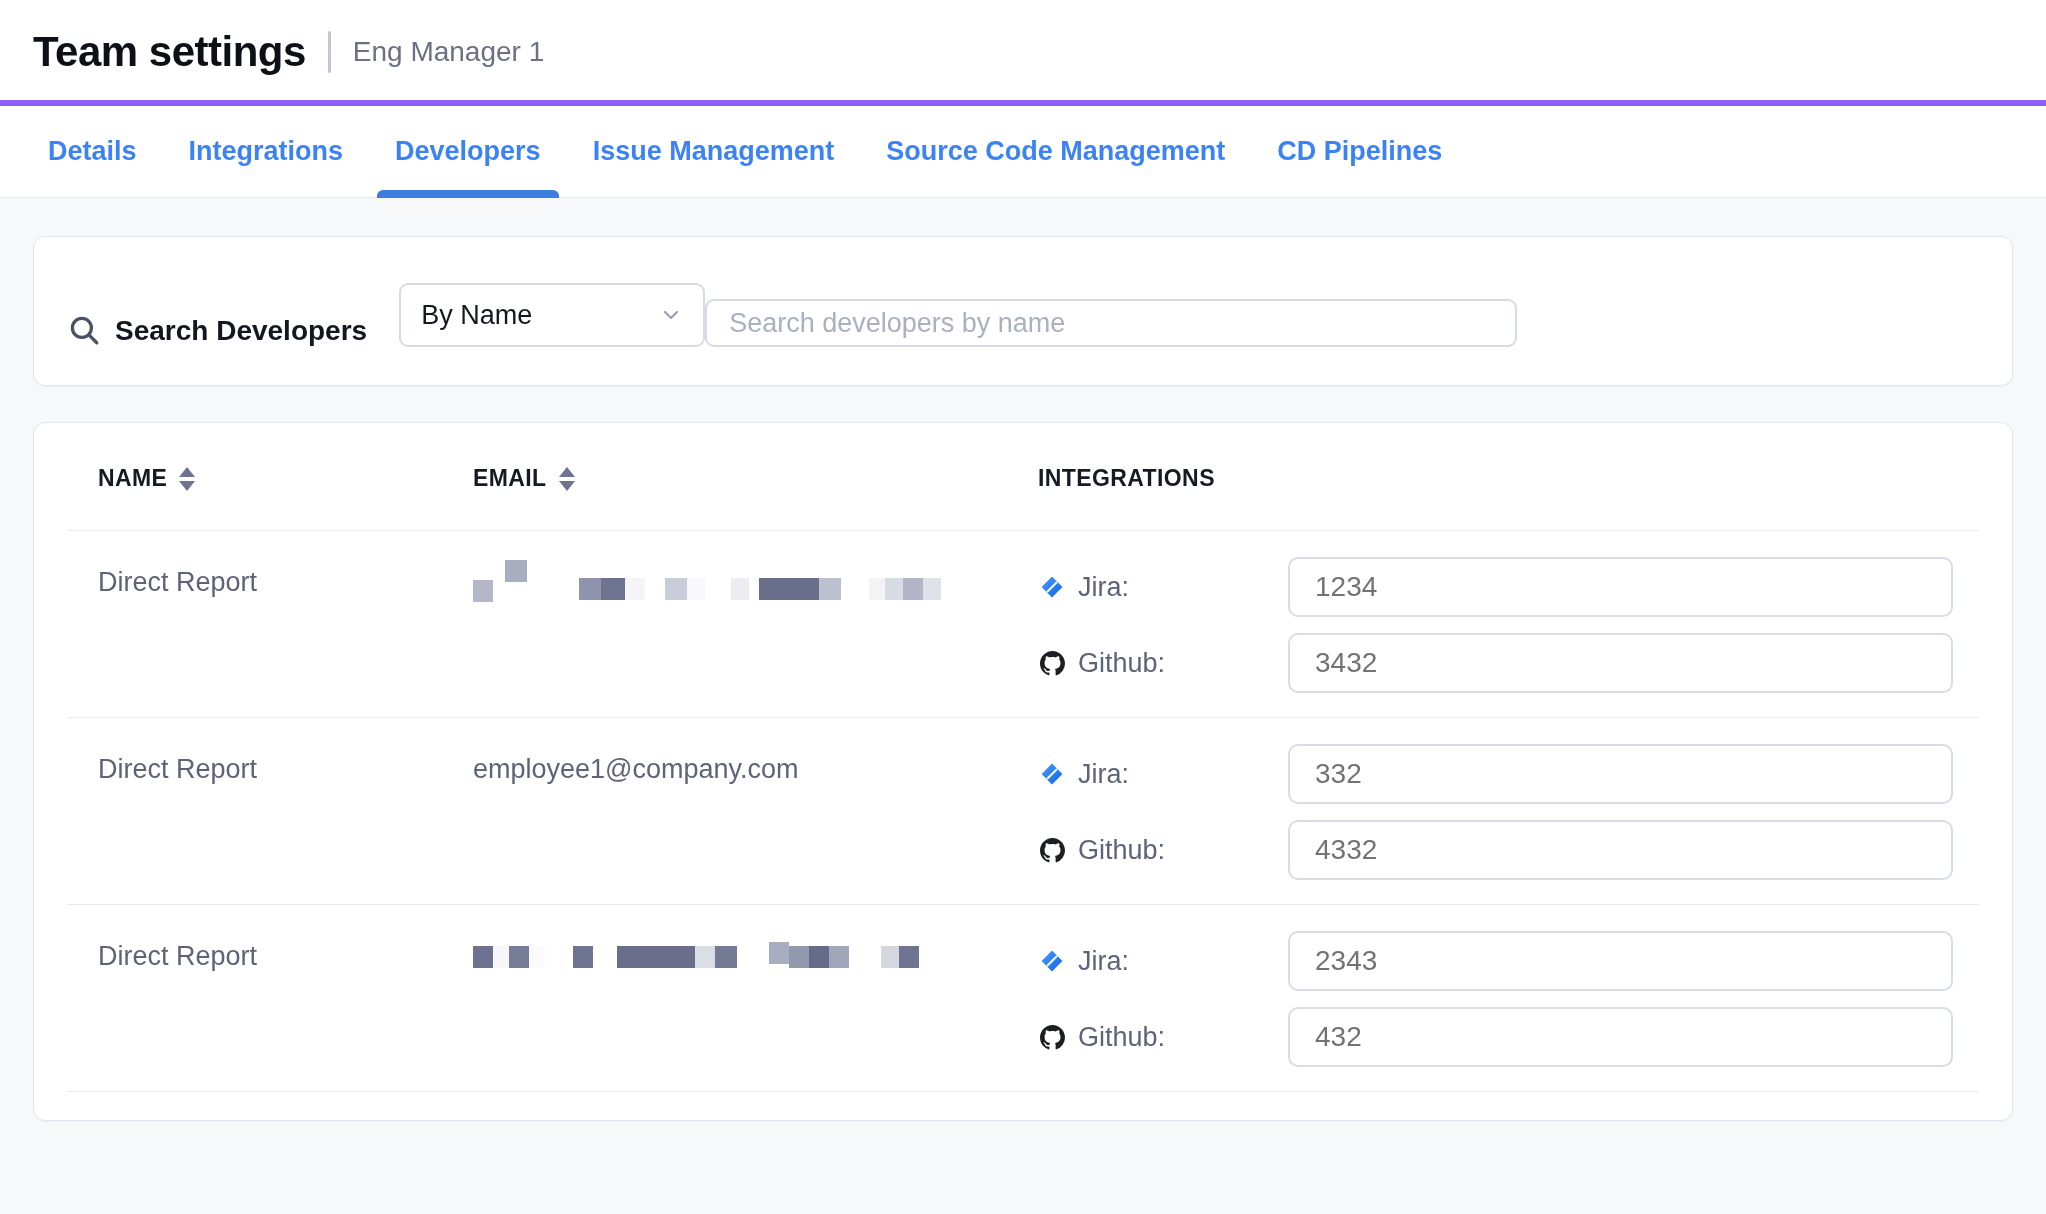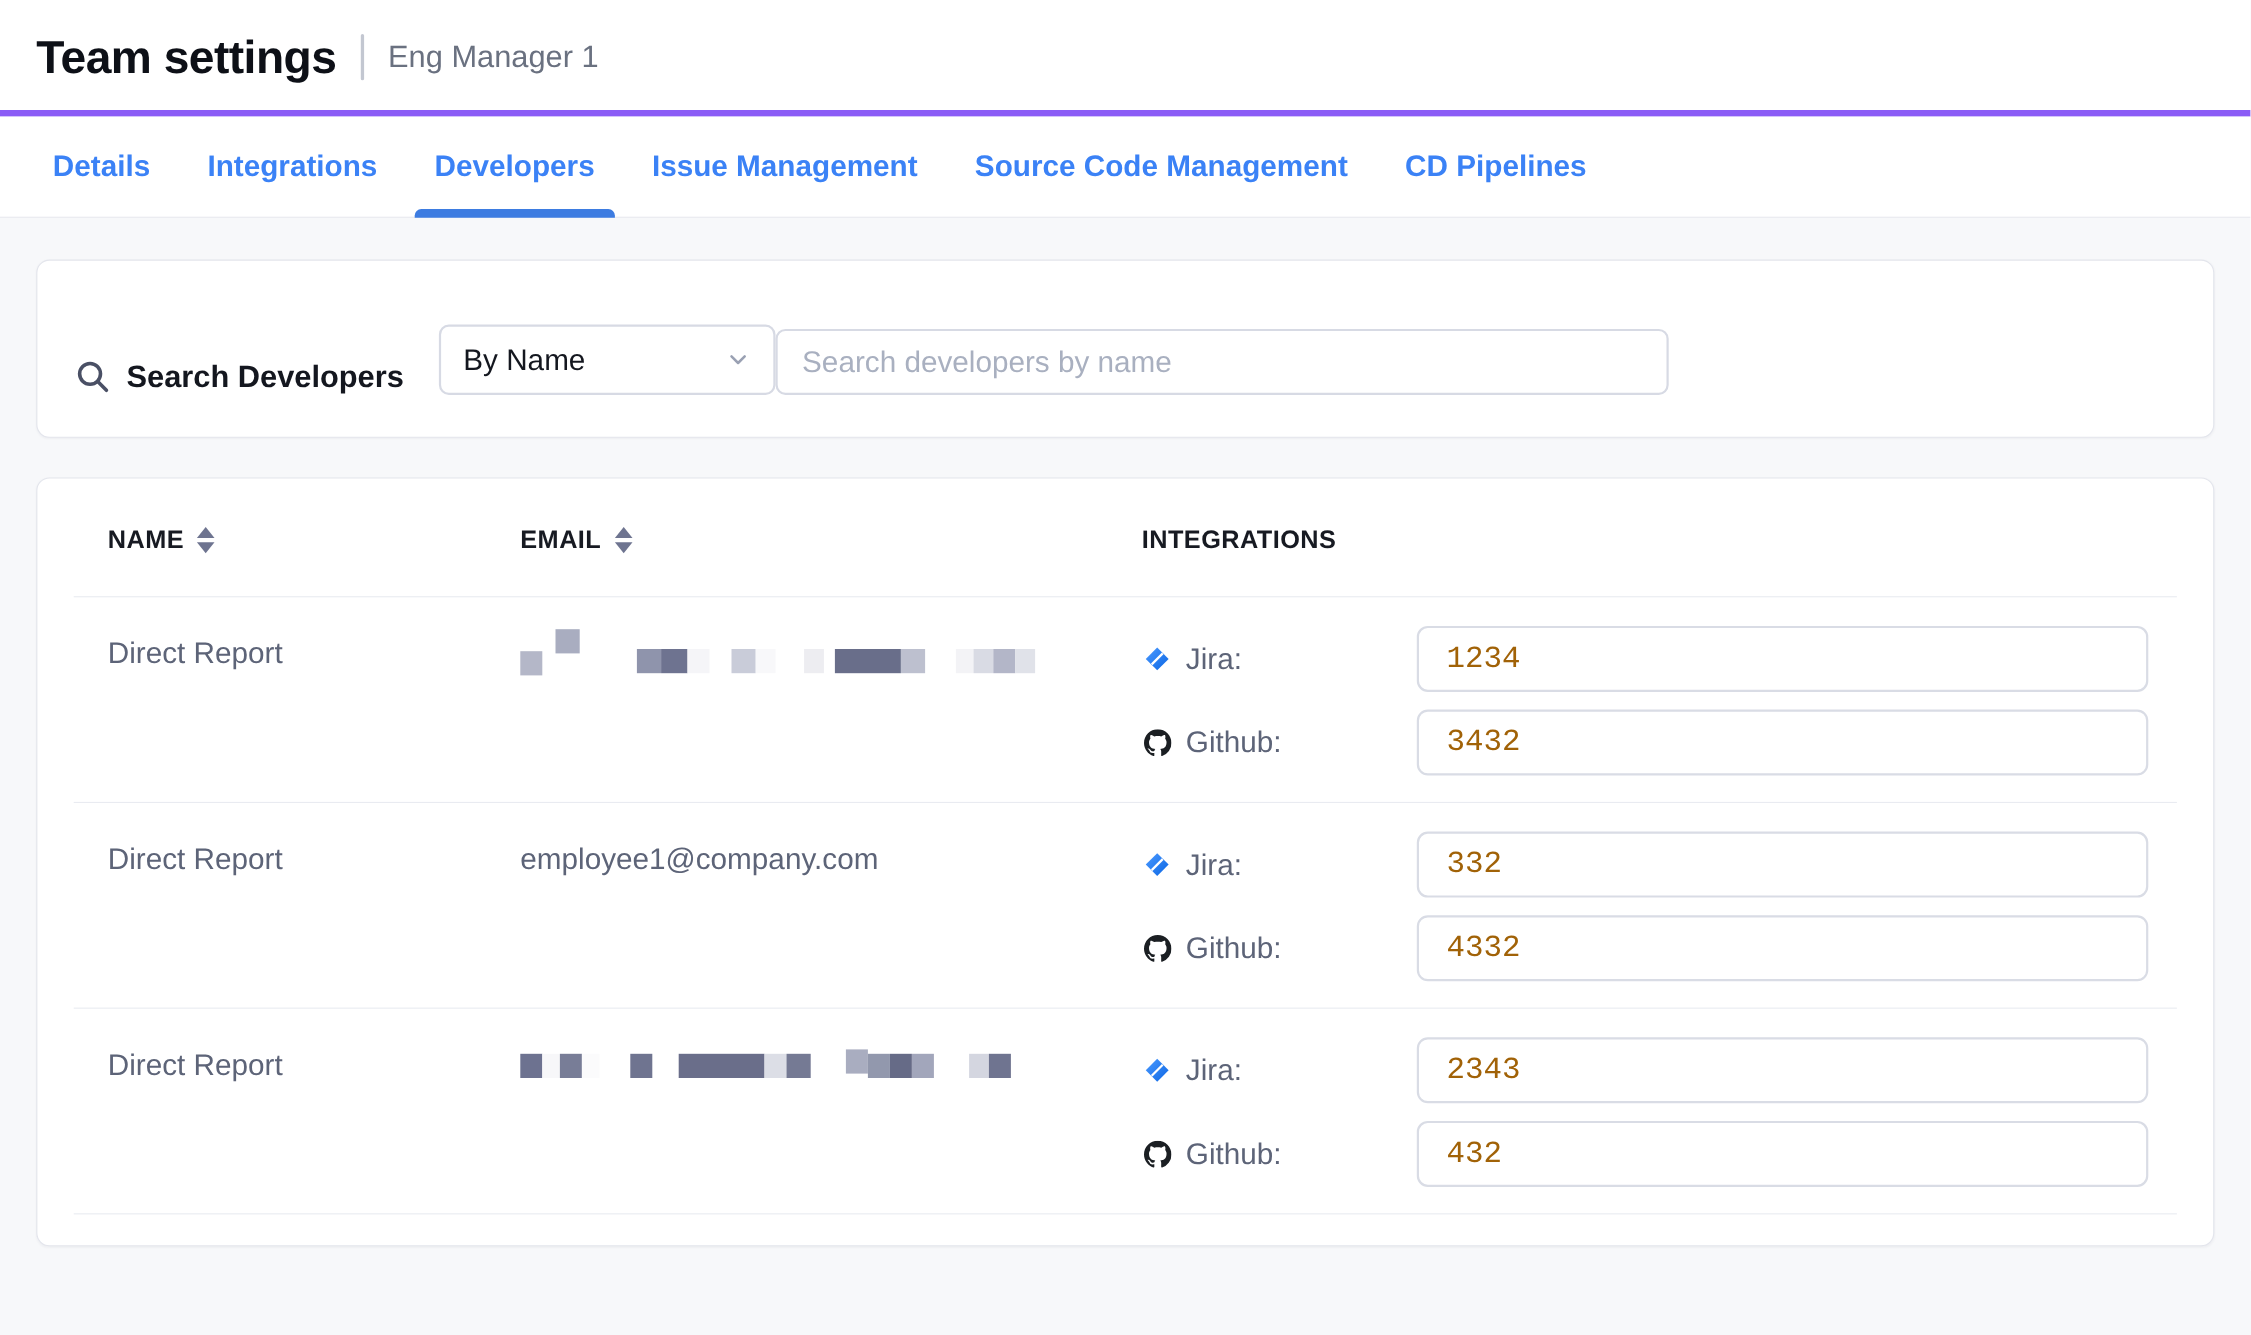--- a/index.html
+++ b/index.html
@@ -57,21 +57,21 @@
   .search-icon { display:flex; margin-right:14px; }
   .search-label { font-size:28px; font-weight:700; color:#14171f; margin-right:32px; white-space:nowrap; }
   .filter-select {
     width:306px; height:64px;
     border:2px solid #d7dae4; border-radius:9px;
     display:flex; align-items:center; justify-content:space-between;
     padding:0 20px 0 20px; 
     font-size:27px; color:#14171f; cursor:pointer; background:#fff;
   }
   .search-input {
-    width:812px; height:60px;
+    width:812px; height:48px;
     border:2px solid #d7dae4; border-radius:9px;
     padding:0 22px; font-size:27px; color:#14171f;
     font-family:"Liberation Sans", sans-serif;
     outline:none; background:#fff;margin-top:24px;
   }
   .search-input::placeholder { color:#a9b0c0; }
 
   
   .table-card { margin-top:36px; padding:0 33px 28px 33px; }
   .row-grid {
@@ -89,22 +89,22 @@
   .cell-text { font-size:27px; color:#5d6478; padding-top:8px; line-height:34px; }
   .mosaic { display:flex; align-items:center; height:44px; margin-top:4px; }
 
   .integ-col { display:flex; flex-direction:column; gap:16px; }
   .integ-row { display:flex; align-items:center; }
   .integ-icon { width:28px; display:flex; justify-content:center; }
   .integ-label { margin-left:12px; width:210px; font-size:27px; color:#5d6478; }
   .integ-input {
     width:665px; height:60px;
     border:2px solid #d9dce5; border-radius:10px;
-    padding:0 25px; font-size:28px; color:#a16207;
-    font-family:Liberation Mono, monospace;
+    padding:0 25px; font-size:28px; color:#737373;
+    font-family:Liberation Sans, sans-serif;
     outline:none; background:#fff;
   }
 </style>
 </head>
 <body>
 
 <div class="page">
 
   <div class="page-header">
     <div class="title-row">

